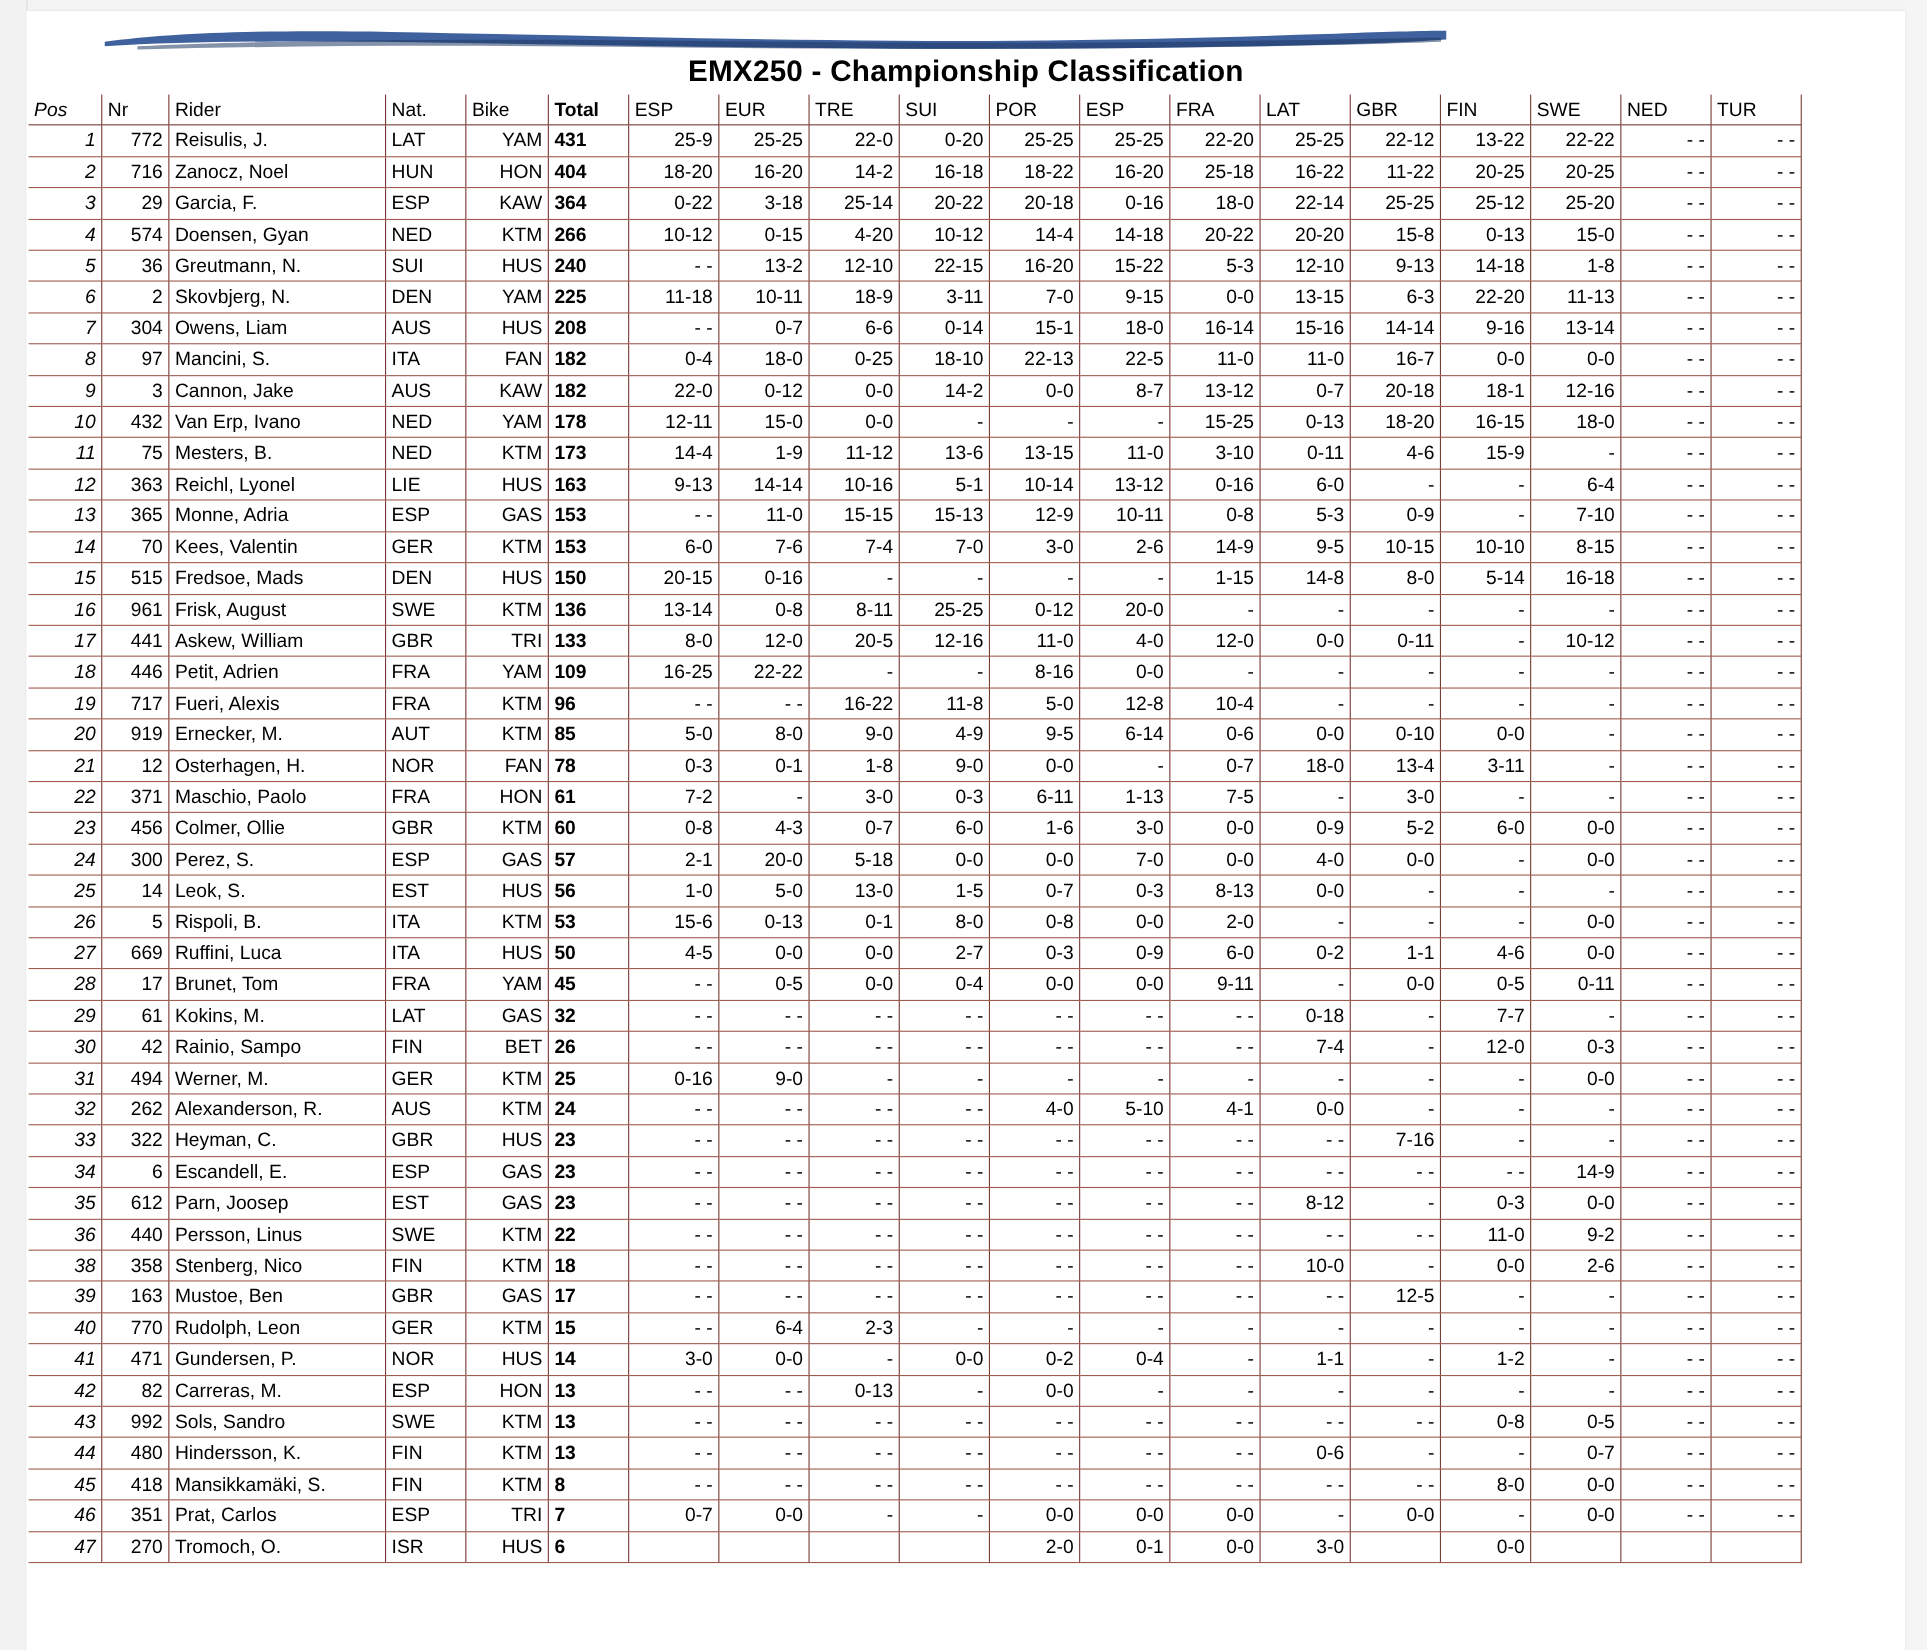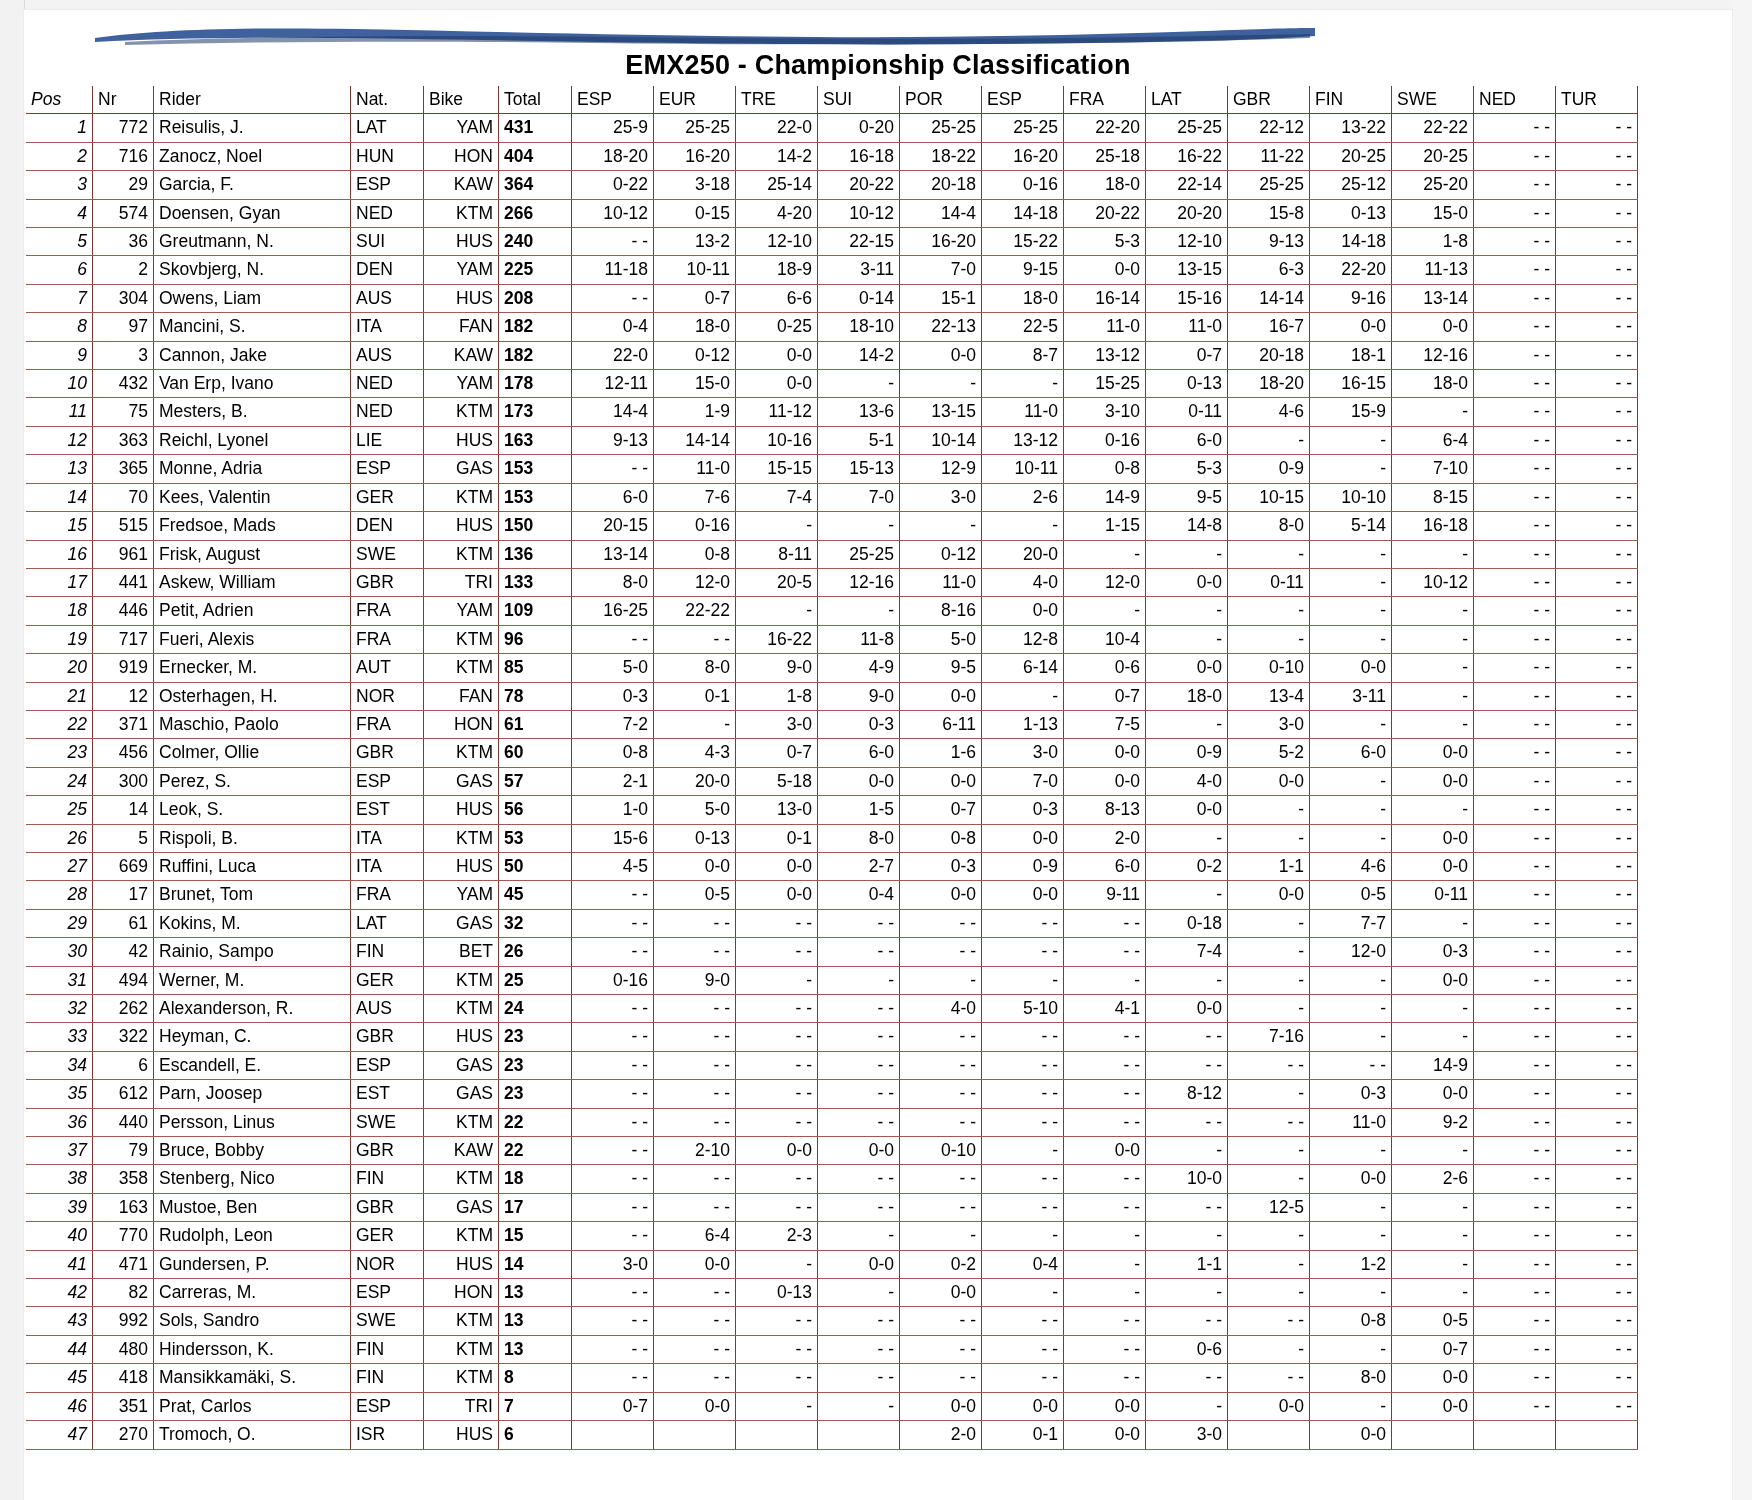--- a/index.html
+++ b/index.html
@@ -89,21 +89,21 @@
     white-space: nowrap;
     overflow: hidden;
     background: #ffffff;
   }
   table.results thead th {
     border-bottom: 1.6px solid #7a3b33;
     font-weight: normal;
     text-align: left;
     vertical-align: bottom;
   }
-  table.results thead th.c-total { font-weight: normal; }
+  table.results thead th.c-total { font-weight: bold; }
   table.results tbody td { vertical-align: middle; }
 
   
   .c-pos   { width: 56px;  text-align: right; font-style: italic; }
   .c-nr    { width: 50px;  text-align: right; }
   .c-rider { width: 186px; text-align: left; }
   .c-nat   { width: 62px;  text-align: left; }
   .c-bike  { width: 64px;  text-align: right; }
   .c-total { width: 62px;  font-weight: bold; }
   .c-ev    { width: 71px;  text-align: center; }
@@ -922,41 +922,20 @@
             <td class="c-ev">- -</td>
             <td class="c-ev">- -</td>
             <td class="c-ev">- -</td>
             <td class="c-ev">- -</td>
             <td class="c-ev">11-0</td>
             <td class="c-ev">9-2</td>
             <td class="c-ev">- -</td>
             <td class="c-ev">- -</td>
           </tr>
           <tr>
-            <td class="c-pos">37</td>
-            <td class="c-nr">79</td>
-            <td class="c-rider">Bruce, Bobby</td>
-            <td class="c-nat">GBR</td>
-            <td class="c-bike">KAW</td>
-            <td class="c-total">22</td>
-            <td class="c-ev">- -</td>
-            <td class="c-ev">2-10</td>
-            <td class="c-ev">0-0</td>
-            <td class="c-ev">0-0</td>
-            <td class="c-ev">0-10</td>
-            <td class="c-ev">-</td>
-            <td class="c-ev">0-0</td>
-            <td class="c-ev">-</td>
-            <td class="c-ev">-</td>
-            <td class="c-ev">-</td>
-            <td class="c-ev">-</td>
-            <td class="c-ev">- -</td>
-            <td class="c-ev">- -</td>
-          </tr>
-          <tr>
             <td class="c-pos">38</td>
             <td class="c-nr">358</td>
             <td class="c-rider">Stenberg, Nico</td>
             <td class="c-nat">FIN</td>
             <td class="c-bike">KTM</td>
             <td class="c-total">18</td>
             <td class="c-ev">- -</td>
             <td class="c-ev">- -</td>
             <td class="c-ev">- -</td>
             <td class="c-ev">- -</td>

